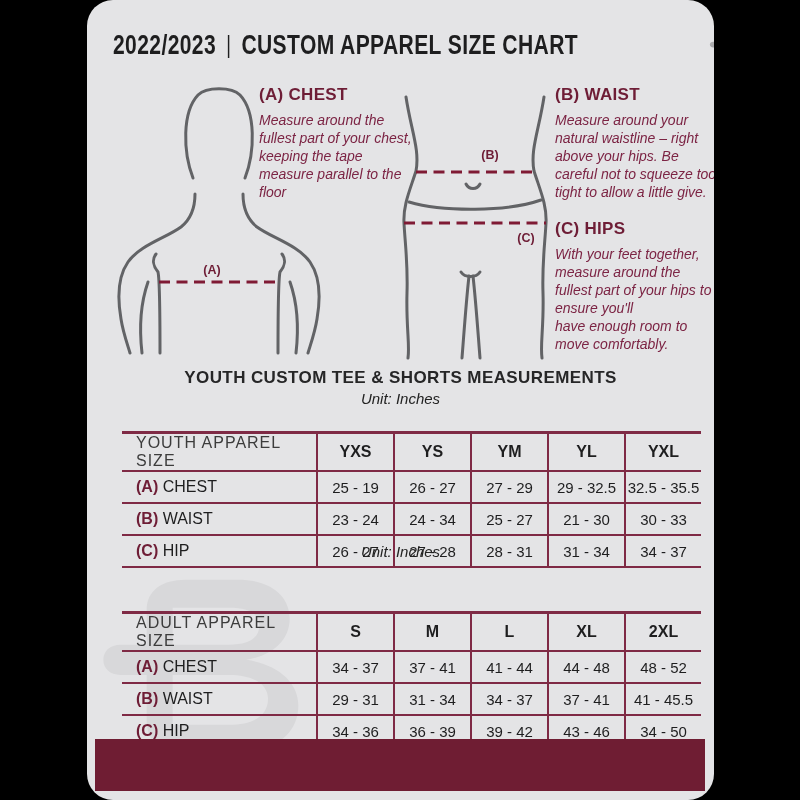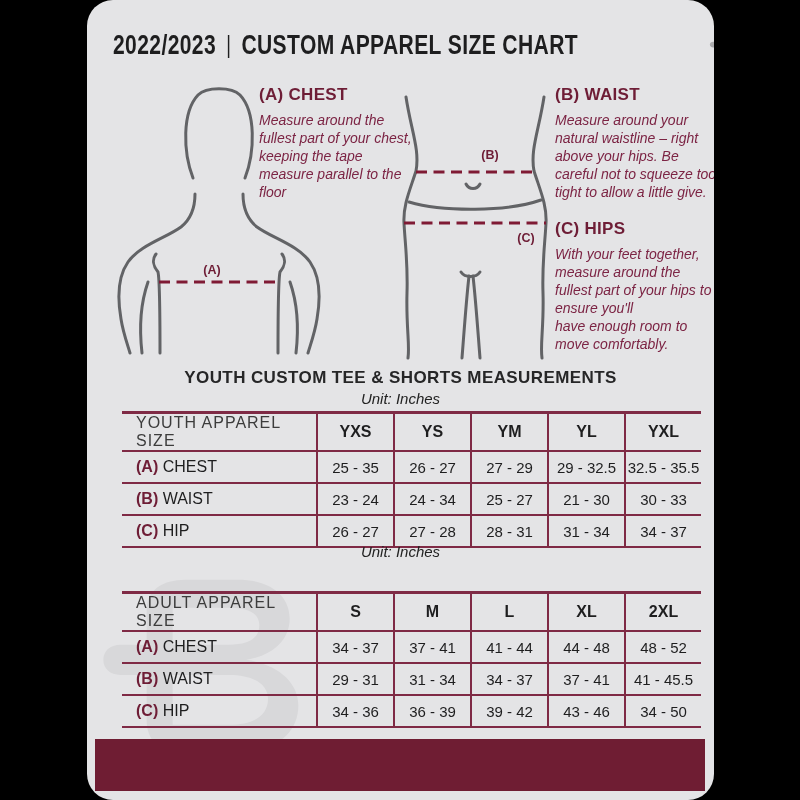--- a/index.html
+++ b/index.html
@@ -29,21 +29,21 @@
   .figure-svg{display:block;}
   .figure-svg path{fill:none;stroke:var(--figure-stroke,#626366);stroke-width:3;stroke-linecap:round;}
   .figure-svg .dash{stroke:var(--maroon-dash,#7f1a34);stroke-width:3.2;stroke-dasharray:11 6.5;stroke-linecap:butt;}
   .figure-svg text{font-family:"Liberation Sans",sans-serif;font-weight:700;font-size:12.5px;fill:var(--maroon-heading,#6e1d36);}
   
   .section-title-block{left:0;width:100%;text-align:center;}
   .section-title{font-weight:700;font-size:17px;letter-spacing:.4px;color:#262627;margin:0;}
   .section-unit{font-style:italic;font-size:15px;color:#222;margin:2px 0 0 0;}
   
   .size-table{border-collapse:collapse;width:556px;table-layout:fixed;
-    border-top:3px solid var(--table-border,#7f2a45);}
+    border-top:3px solid var(--table-border,#7f2a45);margin-top:20px;}
   .size-table tr{border-bottom:2px solid var(--table-border,#7f2a45);}
   .size-table th,.size-table td{padding:0;text-align:center;vertical-align:middle;color:var(--text-dark,#1e1e1f);}
   .size-table th{font-weight:700;font-size:16px;height:31px;}
   .size-table td{font-size:15px;height:30px;}
   .size-table .first{width:180px;text-align:left;padding-left:14px;}
   .size-table th.first{font-weight:400;font-size:16px;letter-spacing:1px;color:var(--text-gray,#3c3c3c);}
   .size-table th:not(.first),.size-table td:not(.first){border-left:2px solid var(--table-border,#7f2a45);width:75px;}
   .size-table td.first{font-size:16px;}
   .row-prefix{font-weight:700;color:var(--maroon-heading,#6e1d36);}
   
@@ -136,21 +136,21 @@
         <tr>
       <th class="first">YOUTH APPAREL SIZE</th>
       <th>YXS</th>
       <th>YS</th>
       <th>YM</th>
       <th>YL</th>
       <th>YXL</th>
     </tr>
     <tr>
       <td class="first"><span class="row-prefix">(A)</span> <span>CHEST</span></td>
-      <td>25 - 35</td>
+      <td>25 - 19</td>
       <td>26 - 27</td>
       <td>27 - 29</td>
       <td>29 - 32.5</td>
       <td>32.5 - 35.5</td>
     </tr>
     <tr>
       <td class="first"><span class="row-prefix">(B)</span> <span>WAIST</span></td>
       <td>23 - 24</td>
       <td>24 - 34</td>
       <td>25 - 27</td>

